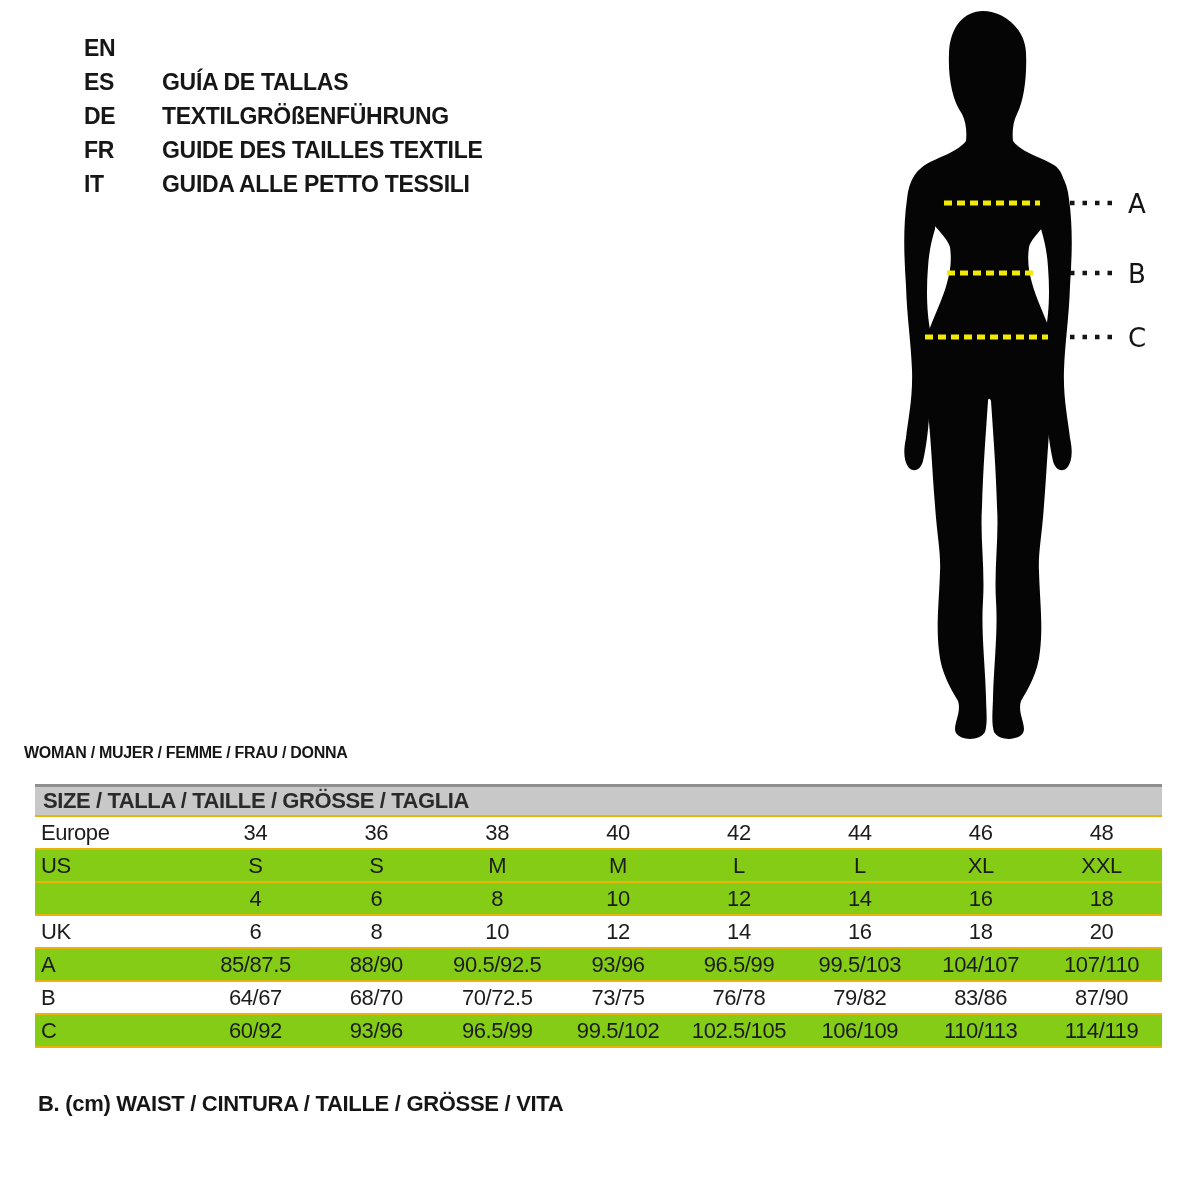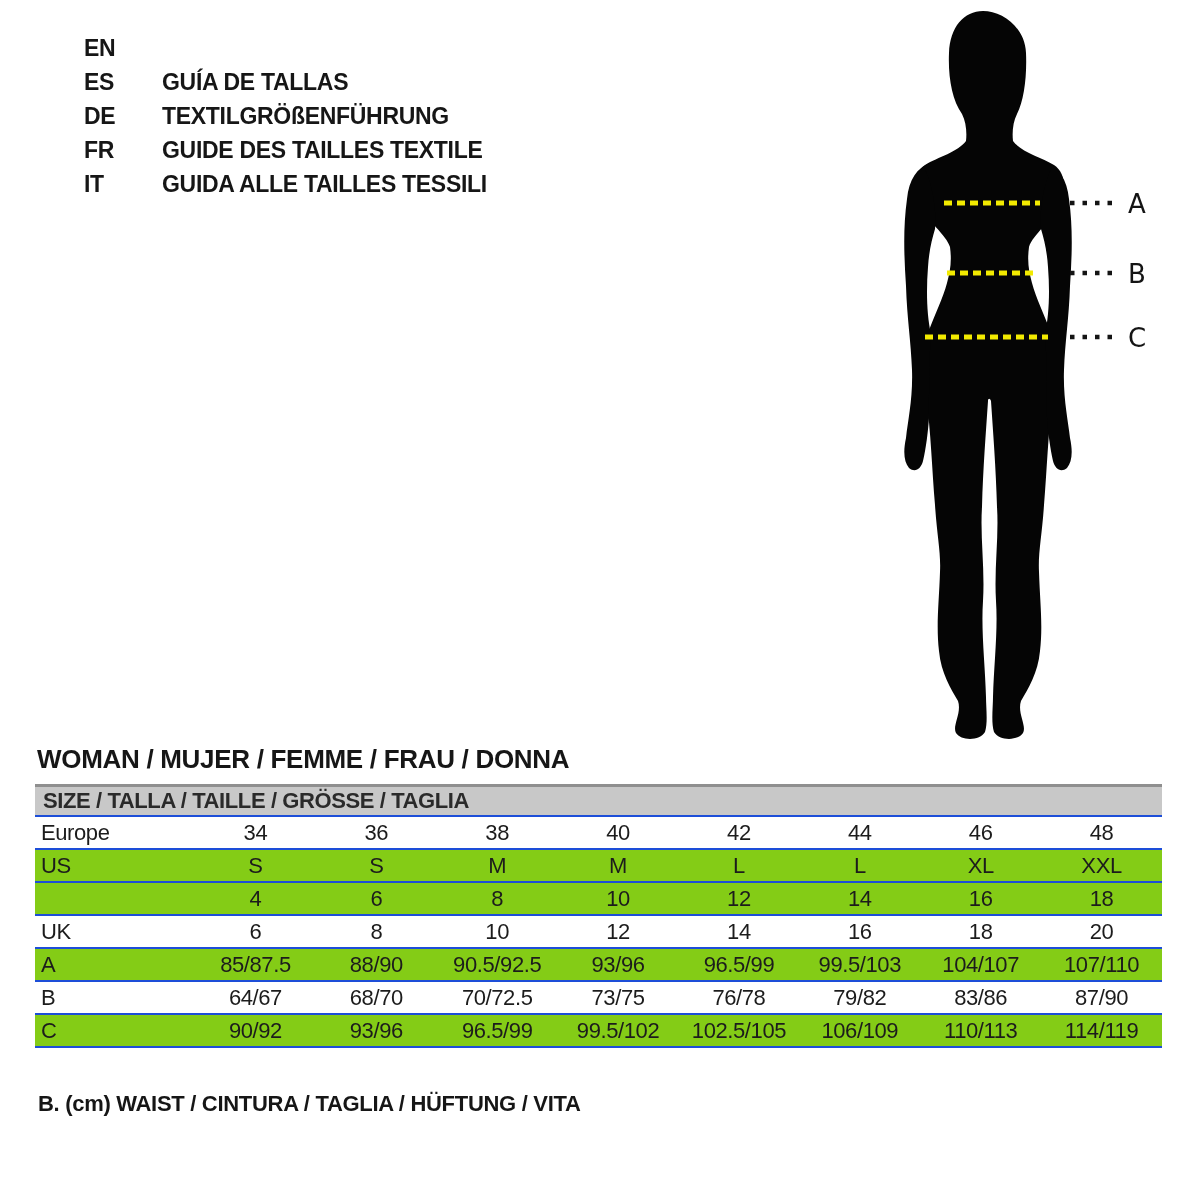--- a/index.html
+++ b/index.html
@@ -14,34 +14,34 @@
   .lang-code, .lang-label {
     font-weight:bold; font-size:23px; letter-spacing:-0.3px; white-space:nowrap;
   }
   .lang-code { width:78px; }
 
   
   .figure-svg { position:absolute; left:860px; top:0; }
 
   
   .section-title {
-    position:absolute; left:37px; top:744px;
-    font-weight:bold; font-size:26px; letter-spacing:-0.3px; white-space:nowrap;
+    position:absolute; left:24px; top:744px;
+    font-weight:bold; font-size:16px; letter-spacing:-0.3px; white-space:nowrap;
   }
 
   
   .size-table {
     position:absolute; left:35px; top:784px; width:1127px;
     border-collapse:collapse; table-layout:fixed;
   }
   .size-table td {
     font-size:22px; letter-spacing:-0.4px; text-align:center;
     height:31px; padding:0; color:#1c1c1c;
   }
-  .size-table tr { border-bottom:2px solid #1d4ed8; }
+  .size-table tr { border-bottom:2px solid #eab308; }
   .size-table tr.thead td {
     background:#c8c8c8; text-align:left; padding-left:8px;
     font-weight:bold; height:28px; border-top:3px solid #8f8f8f; color:#2a2a2a;
   }
   .size-table td.lbl { text-align:left; padding-left:6px; }
   .size-table tr.shaded td { background:#84cc16; }
 
   
   .legend { position:absolute; left:38px; top:1086px; }
   .legend-line {
@@ -65,21 +65,21 @@
     <div class="lang-row">
       <span class="lang-code">DE</span>
       <span class="lang-label">TEXTILGRÖßENFÜHRUNG</span>
     </div>
     <div class="lang-row">
       <span class="lang-code">FR</span>
       <span class="lang-label">GUIDE DES TAILLES TEXTILE</span>
     </div>
     <div class="lang-row">
       <span class="lang-code">IT</span>
-      <span class="lang-label">GUIDA ALLE TAILLES TESSILI</span>
+      <span class="lang-label">GUIDA ALLE PETTO TESSILI</span>
     </div>
   </div>
 
   <svg class="figure-svg" width="340" height="760" viewBox="860 0 340 760">
 
     <path fill="#050505" d="
       M 983 11
       C 964 11 950 27 949 53
       C 948 77 952 100 962 114
       C 966 122 967 132 966 141
@@ -243,29 +243,29 @@
       <td>68/70</td>
       <td>70/72.5</td>
       <td>73/75</td>
       <td>76/78</td>
       <td>79/82</td>
       <td>83/86</td>
       <td>87/90</td>
     </tr>
     <tr class="shaded">
       <td class="lbl">C</td>
-      <td>90/92</td>
+      <td>60/92</td>
       <td>93/96</td>
       <td>96.5/99</td>
       <td>99.5/102</td>
       <td>102.5/105</td>
       <td>106/109</td>
       <td>110/113</td>
       <td>114/119</td>
     </tr>
   </tbody>
     </table>
 
   <div class="legend">
-    <div class="legend-line">B. (cm) WAIST / CINTURA / TAGLIA / HÜFTUNG / VITA</div>
+    <div class="legend-line">B. (cm) WAIST / CINTURA / TAILLE / GRÖSSE / VITA</div>
   </div>
 
 </div>
 
 </body></html>

